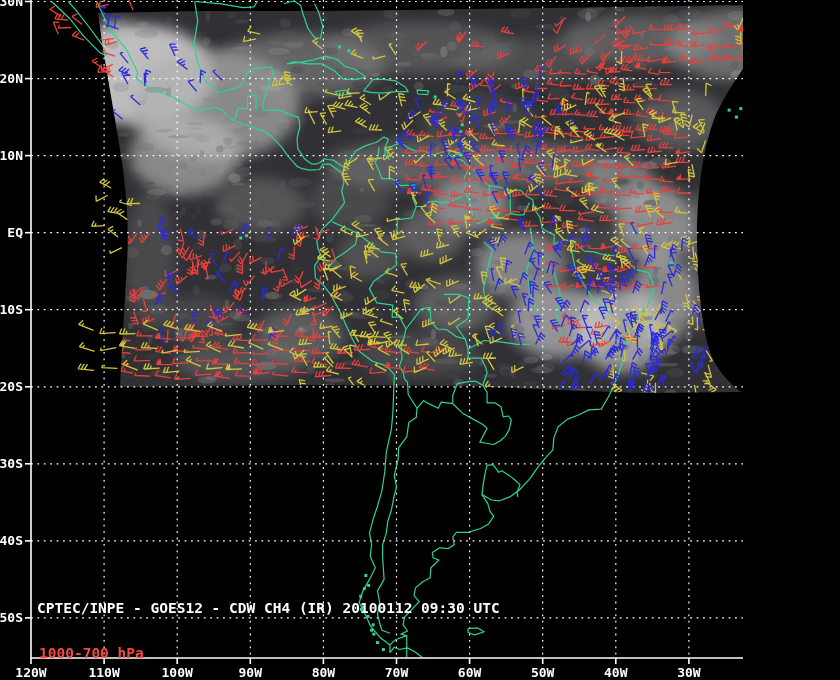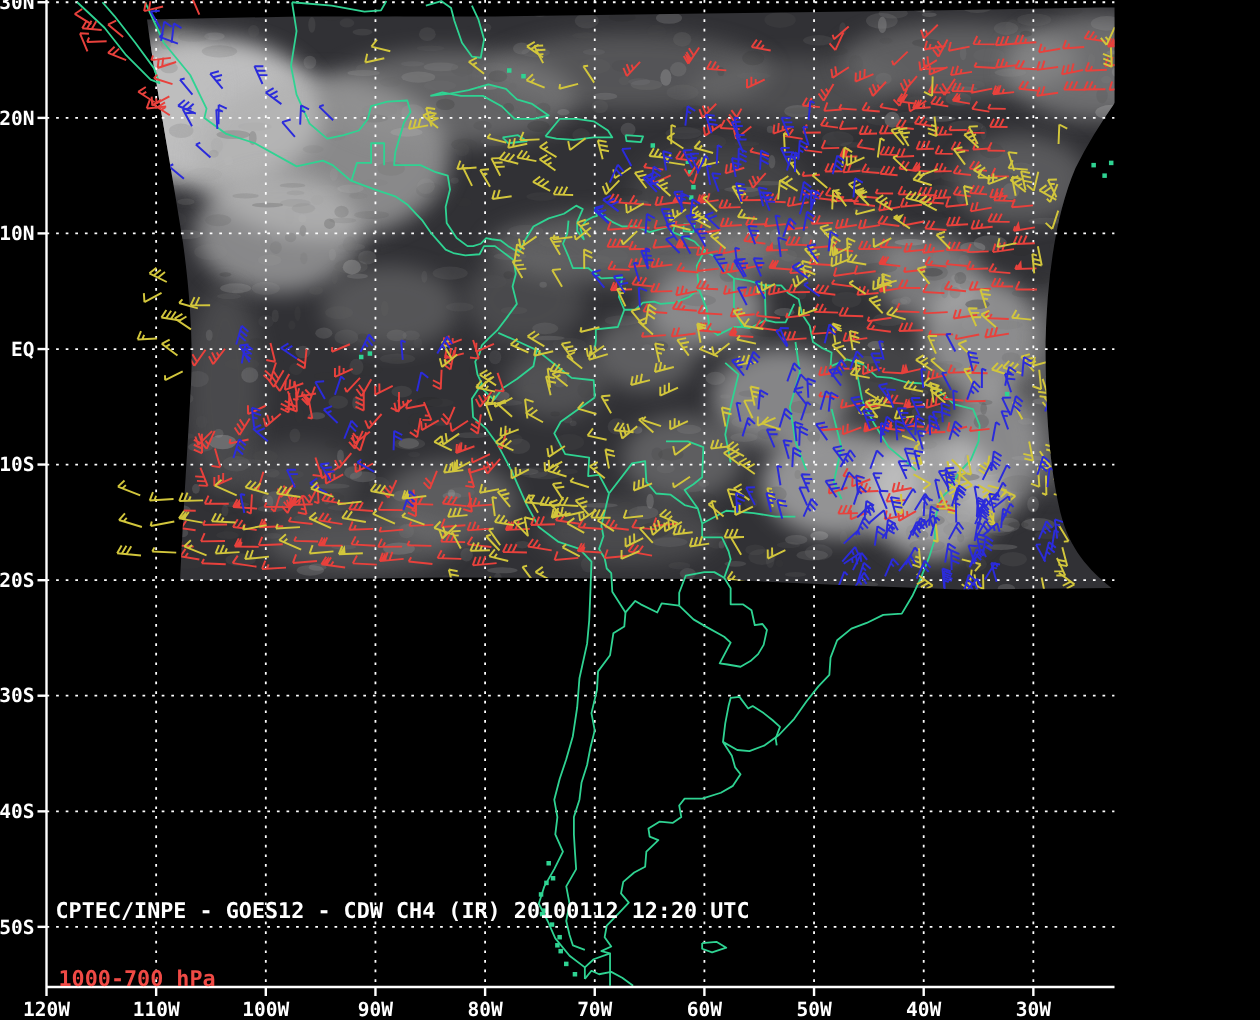--- a/index.html
+++ b/index.html
@@ -1917,19 +1917,19 @@
         <line x1="615.8" y1="658" x2="615.8" y2="664" stroke="#ffffff" stroke-width="1.6"></line>
         <text x="615.8" y="677" fill="#ffffff" text-anchor="middle" font-family="&quot;DejaVu Sans Mono&quot;,monospace" font-size="13" font-weight="bold">40W</text>
         <line x1="688.9" y1="658" x2="688.9" y2="664" stroke="#ffffff" stroke-width="1.6"></line>
         <text x="688.9" y="677" fill="#ffffff" text-anchor="middle" font-family="&quot;DejaVu Sans Mono&quot;,monospace" font-size="13" font-weight="bold">30W</text>
         <line x1="762" y1="658" x2="762" y2="664" stroke="#ffffff" stroke-width="1.6"></line>
         <text x="762" y="677" fill="#ffffff" text-anchor="middle" font-family="&quot;DejaVu Sans Mono&quot;,monospace" font-size="13" font-weight="bold">20W</text>
         <line x1="835.1" y1="658" x2="835.1" y2="664" stroke="#ffffff" stroke-width="1.6"></line>
         <text x="835.1" y="677" fill="#ffffff" text-anchor="middle" font-family="&quot;DejaVu Sans Mono&quot;,monospace" font-size="13" font-weight="bold">10W</text>
       </g>
     </svg>
-  <div class="overlay title">CPTEC/INPE - GOES12 - CDW CH4 (IR) 20100112 12:20 UTC</div>
+  <div class="overlay title">CPTEC/INPE - GOES12 - CDW CH4 (IR) 20100112 09:30 UTC</div>
   <div class="overlay legend">
     <div style="color: rgb(239, 74, 69);">1000-700 hPa</div>
     
     
   </div>
 </div>
 
 </body></html>

